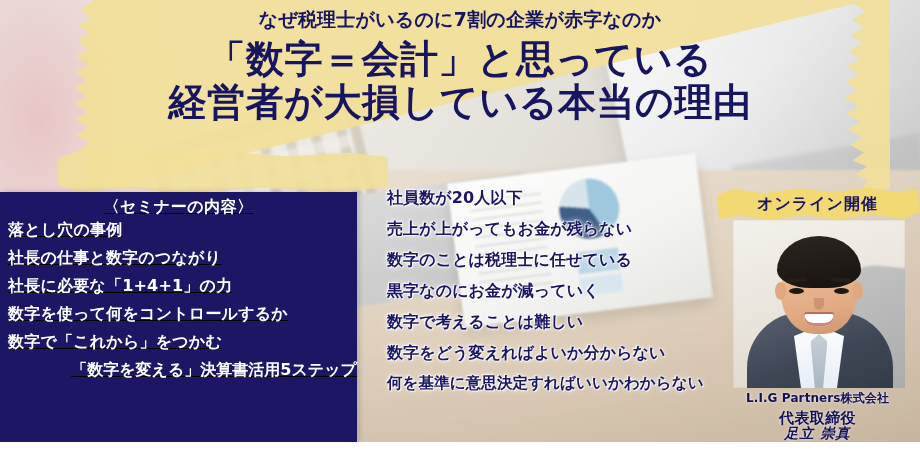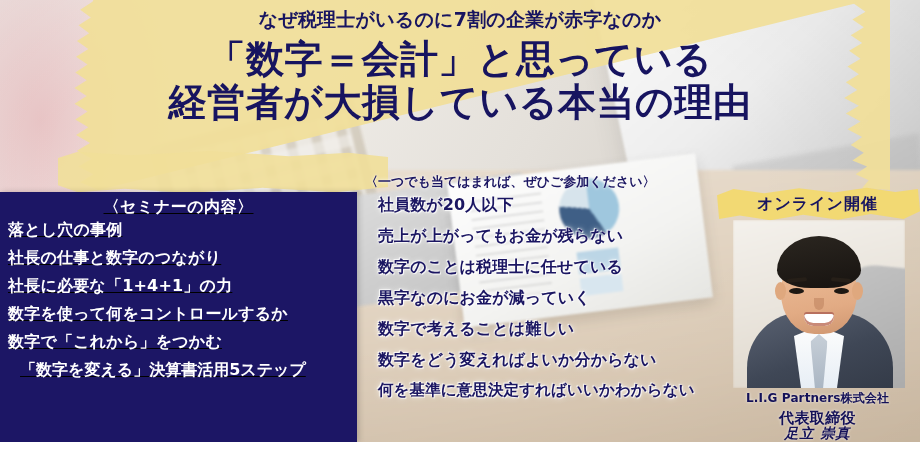--- a/index.html
+++ b/index.html
@@ -222,21 +222,21 @@
     color: #ffffff;
     font-size: 16px;
     font-weight: 700;
     line-height: 1;
     padding: 0 0 0 2px;
     margin-bottom: 12px;
     white-space: nowrap;
     letter-spacing: .2px;
   }
   .contents-list li.indent { padding-left: 14px; letter-spacing: 0; }
-  .contents-list li:last-child { margin-bottom: 0; }
+  .contents-list li:last-child { margin-bottom: 0; text-align: right; }
 
   
   .checklist {
     position: absolute;
     left: 357px;
     top: 172px;
     width: 390px;
     height: 278px;
     z-index: 6;
   }
@@ -244,21 +244,21 @@
     color: #1b1662;
     font-size: 13px;
     font-weight: 700;
     line-height: 1;
     padding: 3px 0 0 8px;
     white-space: nowrap;
     text-shadow: 0 0 2px rgba(255,255,255,.9), 0 0 4px rgba(255,255,255,.8);
   }
   .checklist-items {
     list-style: none;
-    margin: 0;
+    margin: 9px;
     padding: 9px 0 0 21px;
   }
   .checklist-items li {
     color: #1b1662;
     font-size: 16px;
     font-weight: 700;
     line-height: 1;
     margin-bottom: 15px;
     white-space: nowrap;
     letter-spacing: .1px;
@@ -478,21 +478,20 @@
       <li>落とし穴の事例</li>
       <li>社長の仕事と数字のつながり</li>
       <li>社長に必要な「1+4+1」の力</li>
       <li>数字を使って何をコントロールするか</li>
       <li>数字で「これから」をつかむ</li>
       <li class="indent">「数字を変える」決算書活用5ステップ</li>
     </ul>
   </div>
 
   <div class="checklist">
-    <div class="checklist-lead">〈一つでも当てはまれば、ぜひご参加ください〉</div>
     <ul class="checklist-items">
       <li>社員数が20人以下</li>
       <li>売上が上がってもお金が残らない</li>
       <li>数字のことは税理士に任せている</li>
       <li>黒字なのにお金が減っていく</li>
       <li>数字で考えることは難しい</li>
       <li>数字をどう変えればよいか分からない</li>
       <li>何を基準に意思決定すればいいかわからない</li>
     </ul>
   </div>

